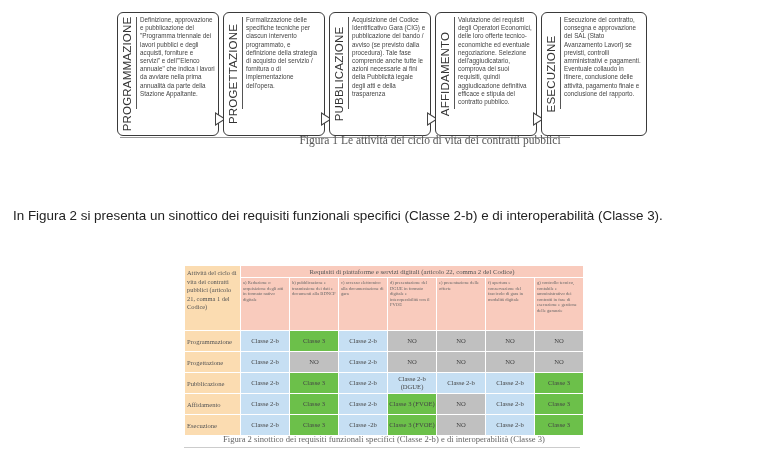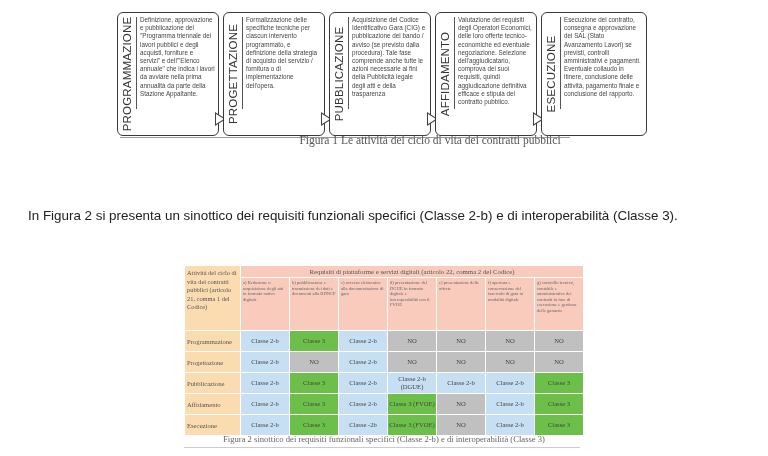--- a/index.html
+++ b/index.html
@@ -38,21 +38,21 @@
   }
   .fig1-caption {
     position: absolute; left: 0; top: 134px; width: 768px; text-align: center;
     font-family: "Liberation Serif", serif; font-size: 11.5px; color: #555;
     padding-left: 92px; box-sizing: border-box;
   }
   .fig1-line { position: absolute; left: 120px; top: 137px; width: 450px; height: 1px; background: #999; }
 
   
   .para {
-    position: absolute; left: 28px; top: 206px; width: 735px;
+    position: absolute; left: 13px; top: 206px; width: 735px;
     font-size: 13.4px; line-height: 19px; color: #222;
   }
 
   
   .tbl { position: absolute; left: 184px; top: 265px; border-collapse: collapse; table-layout: fixed; }
   .tbl td, .tbl th {
     border: 1px solid #ffffff; padding: 0; font-family: "Liberation Serif", serif;
     font-weight: normal; overflow: hidden; box-sizing: border-box;
   }
   .corner { background: #fbdcb1; width: 56px; font-size: 6.4px; line-height: 8.6px; color: #555;

